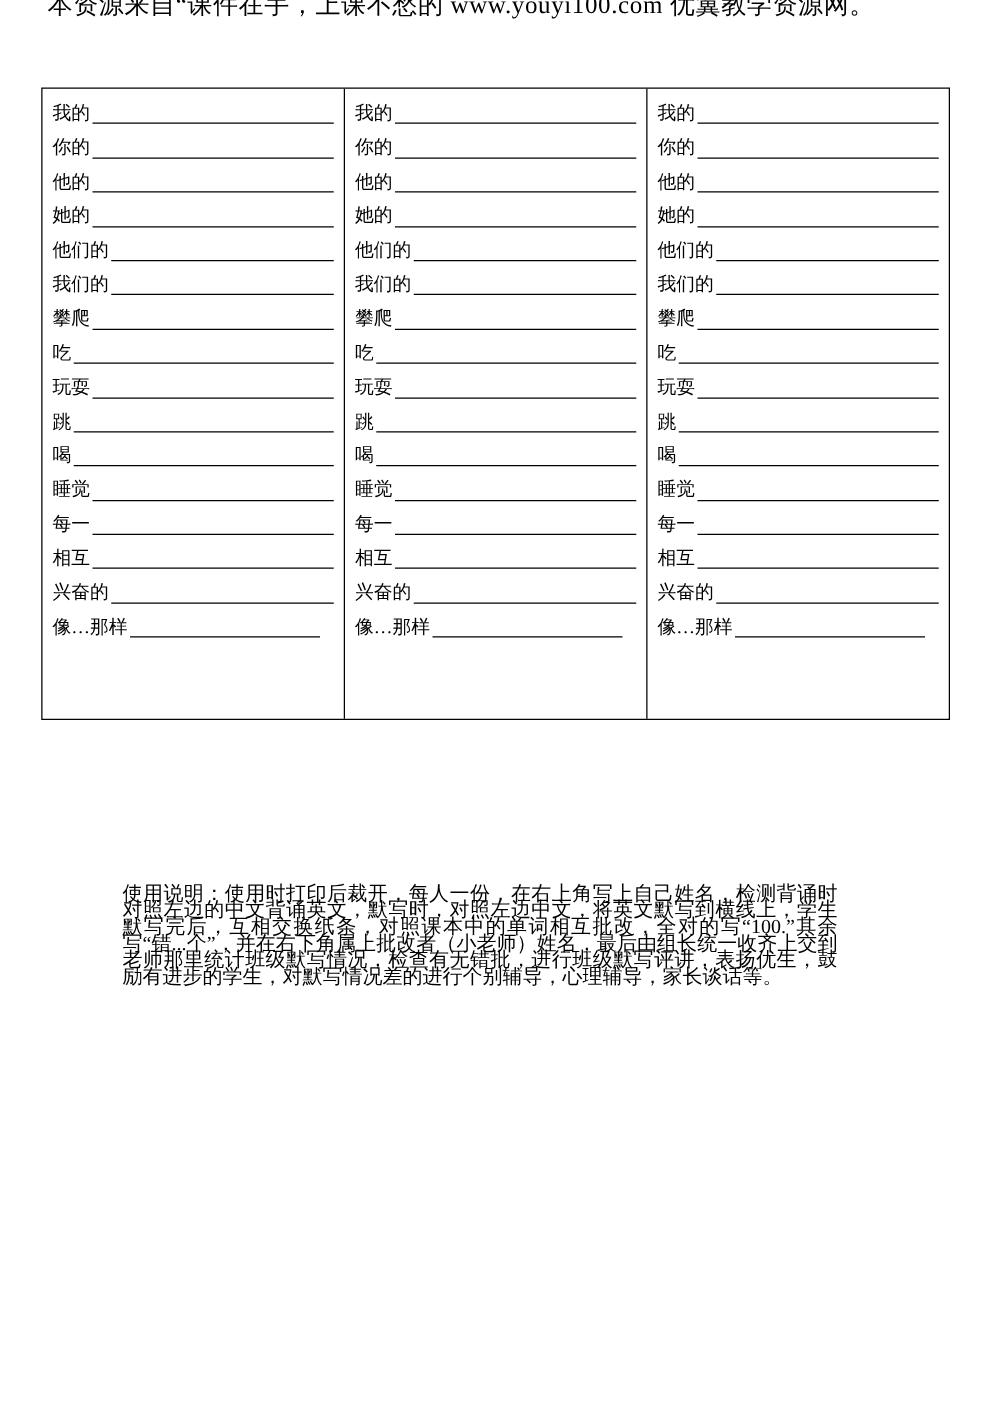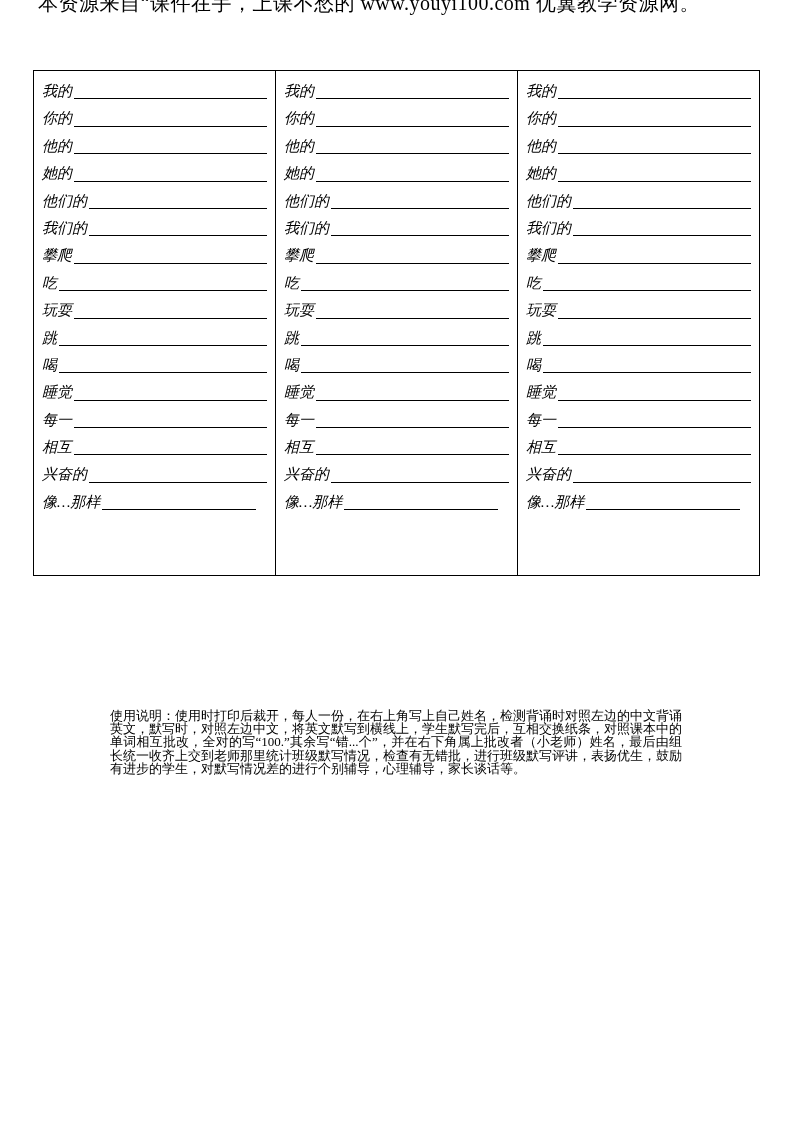--- a/index.html
+++ b/index.html
@@ -27,21 +27,20 @@
   }
 
   .worksheet {
     position: absolute;
     top: 70px;
     left: 33px;
     width: 727px;
     height: 506px;
     border: 1px solid #000;
     display: flex;
-    font-style: italic;
   }
   .word-col {
     flex: 1 1 0;
     border-left: 1px solid #000;
     padding: 7px 7px 0 8px;
     display: flex;
     flex-direction: column;
   }
   .word-col:first-child { border-left: none; }
 
@@ -55,23 +54,23 @@
   .word-row .blank {
     flex: 1 1 auto;
     border-bottom: 1px solid #000;
     margin: 0 1px 6px 2px;
   }
   .word-row.row-last .blank { margin-right: 12px; }
 
   .instructions {
     position: absolute;
     top: 709px;
-    left: 110px;
+    left: 98px;
     width: 572px;
-    font-size: 13px;
+    font-size: 16px;
     line-height: 13.2px;
     text-align: justify;
   }
 </style>
 </head>
 <body>
 
 <div class="page">
 
   <div class="header-line">

